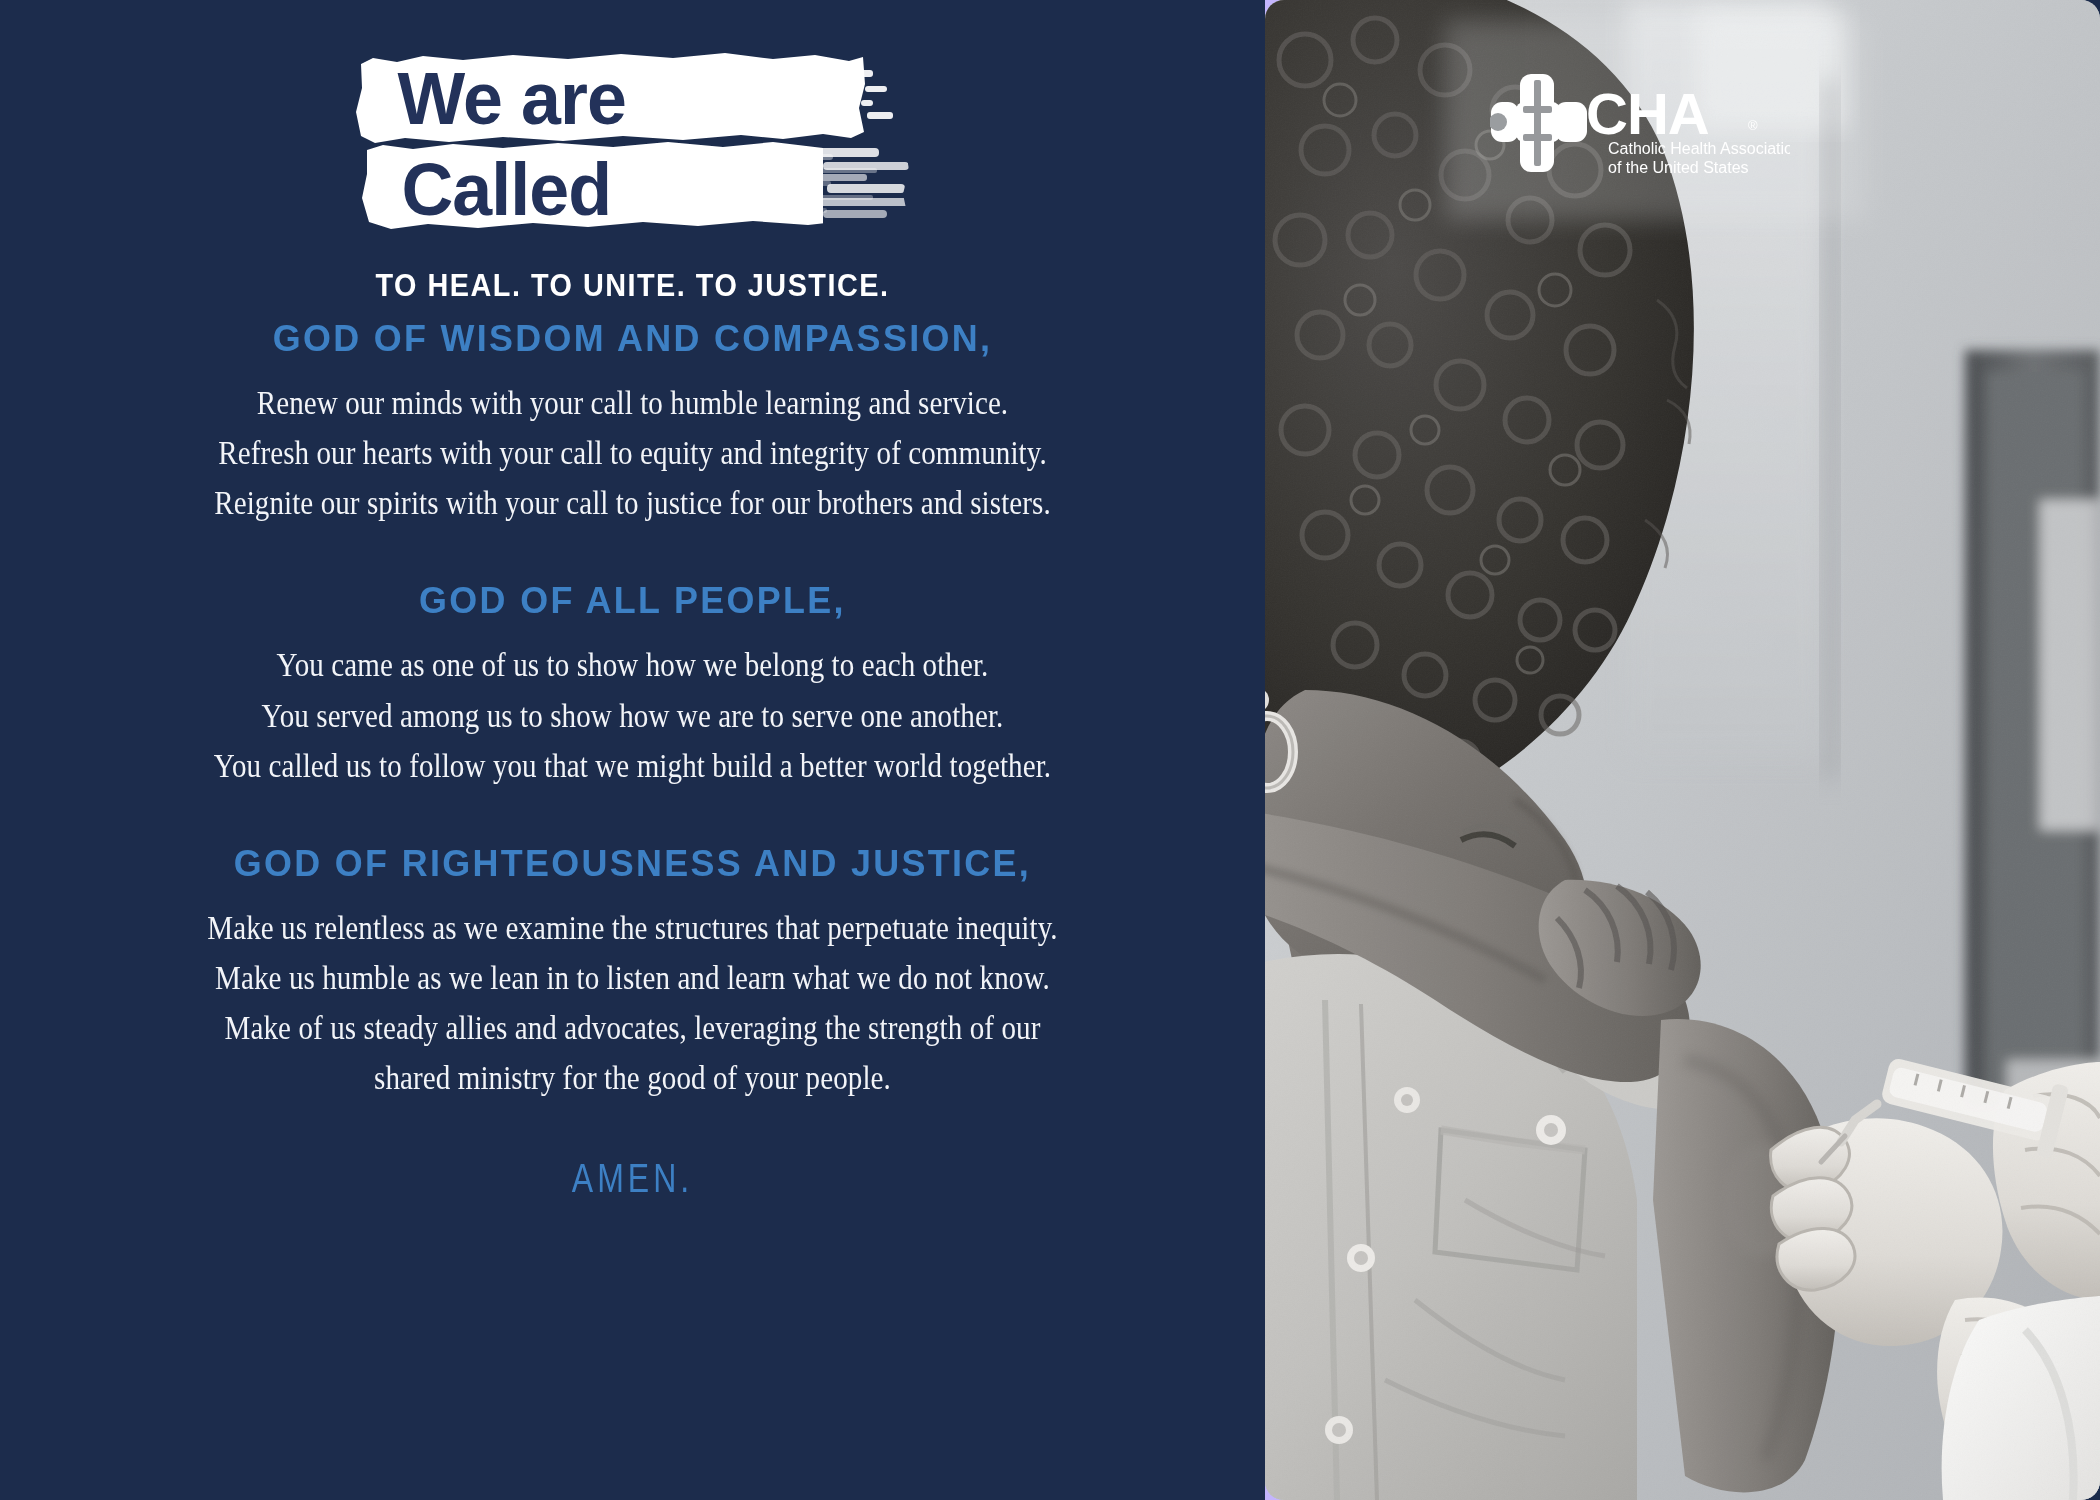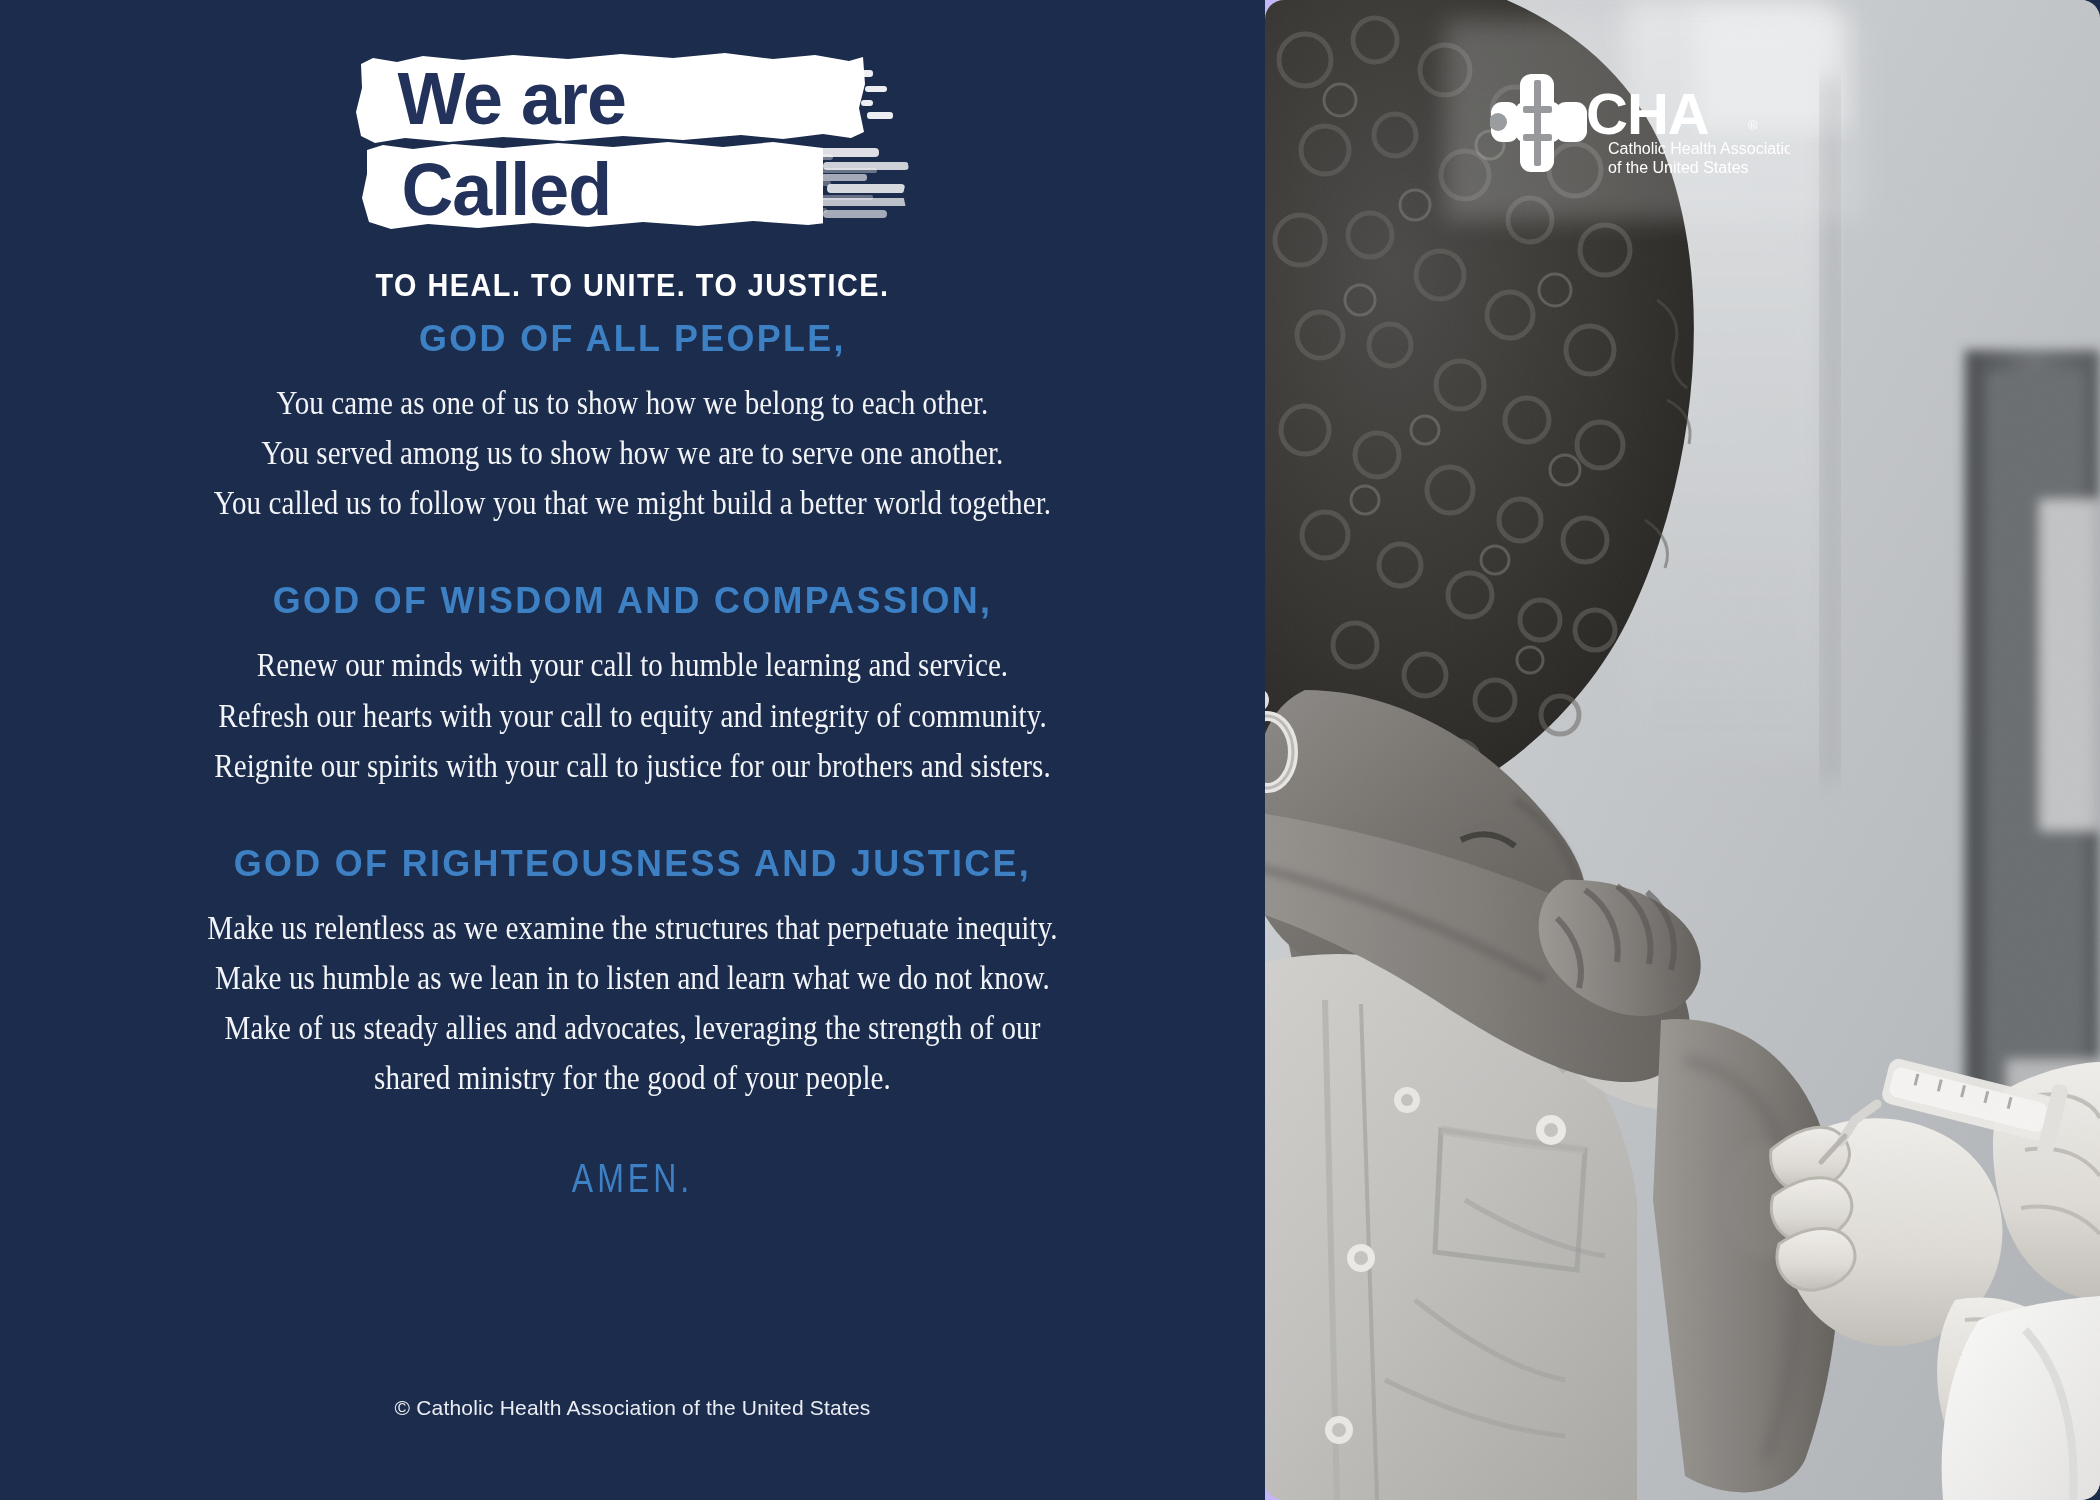--- a/index.html
+++ b/index.html
@@ -198,45 +198,44 @@
         <text x="46" y="74" fill="#23325a" font-family="Liberation Sans Narrow, Liberation Sans, sans-serif" font-size="74" font-weight="700" letter-spacing="-1" transform="scale(0.97,1)">We are</text>
         <text x="50" y="165" fill="#23325a" font-family="Liberation Sans Narrow, Liberation Sans, sans-serif" font-size="74" font-weight="700" letter-spacing="-1" transform="scale(0.97,1)">Called</text>
       </svg>
 
       <div id="logo-tagline">TO HEAL. TO UNITE. TO JUSTICE.</div>
     </div>
 
     <div id="prayer">
 
       <div class="stanza">
+        <div class="stanza-heading">GOD OF WISDOM AND COMPASSION,</div>
+        <div class="stanza-line">Renew our minds with your call to humble learning and service.</div>
+        <div class="stanza-line">Refresh our hearts with your call to equity and integrity of community.</div>
+        <div class="stanza-line">Reignite our spirits with your call to justice for our brothers and sisters.</div>
+      </div>
+
+      <div class="stanza">
         <div class="stanza-heading">GOD OF ALL PEOPLE,</div>
         <div class="stanza-line">You came as one of us to show how we belong to each other.</div>
         <div class="stanza-line">You served among us to show how we are to serve one another.</div>
         <div class="stanza-line">You called us to follow you that we might build a better world together.</div>
-      </div>
-
-      <div class="stanza">
-        <div class="stanza-heading">GOD OF WISDOM AND COMPASSION,</div>
-        <div class="stanza-line">Renew our minds with your call to humble learning and service.</div>
-        <div class="stanza-line">Refresh our hearts with your call to equity and integrity of community.</div>
-        <div class="stanza-line">Reignite our spirits with your call to justice for our brothers and sisters.</div>
       </div>
 
       <div class="stanza">
         <div class="stanza-heading">GOD OF RIGHTEOUSNESS AND JUSTICE,</div>
         <div class="stanza-line">Make us relentless as we examine the structures that perpetuate inequity.</div>
         <div class="stanza-line">Make us humble as we lean in to listen and learn what we do not know.</div>
         <div class="stanza-line">Make of us steady allies and advocates, leveraging the strength of our</div>
         <div class="stanza-line">shared ministry for the good of your people.</div>
       </div>
 
       <div id="amen">AMEN.</div>
     </div>
 
-    <div id="copyright">© Catholic Health Association of the United States</div>
   </section>
 
   <section id="photo-panel">
 
     <svg id="photo-svg" viewBox="0 0 835 1500" preserveAspectRatio="none" aria-hidden="true">
       <defs>
         <linearGradient id="roomBg" x1="0" y1="0" x2="1" y2="1">
           <stop offset="0%" stop-color="#d9dbdd"></stop>
           <stop offset="40%" stop-color="#c6c9cc"></stop>
           <stop offset="100%" stop-color="#aeb1b5"></stop>

